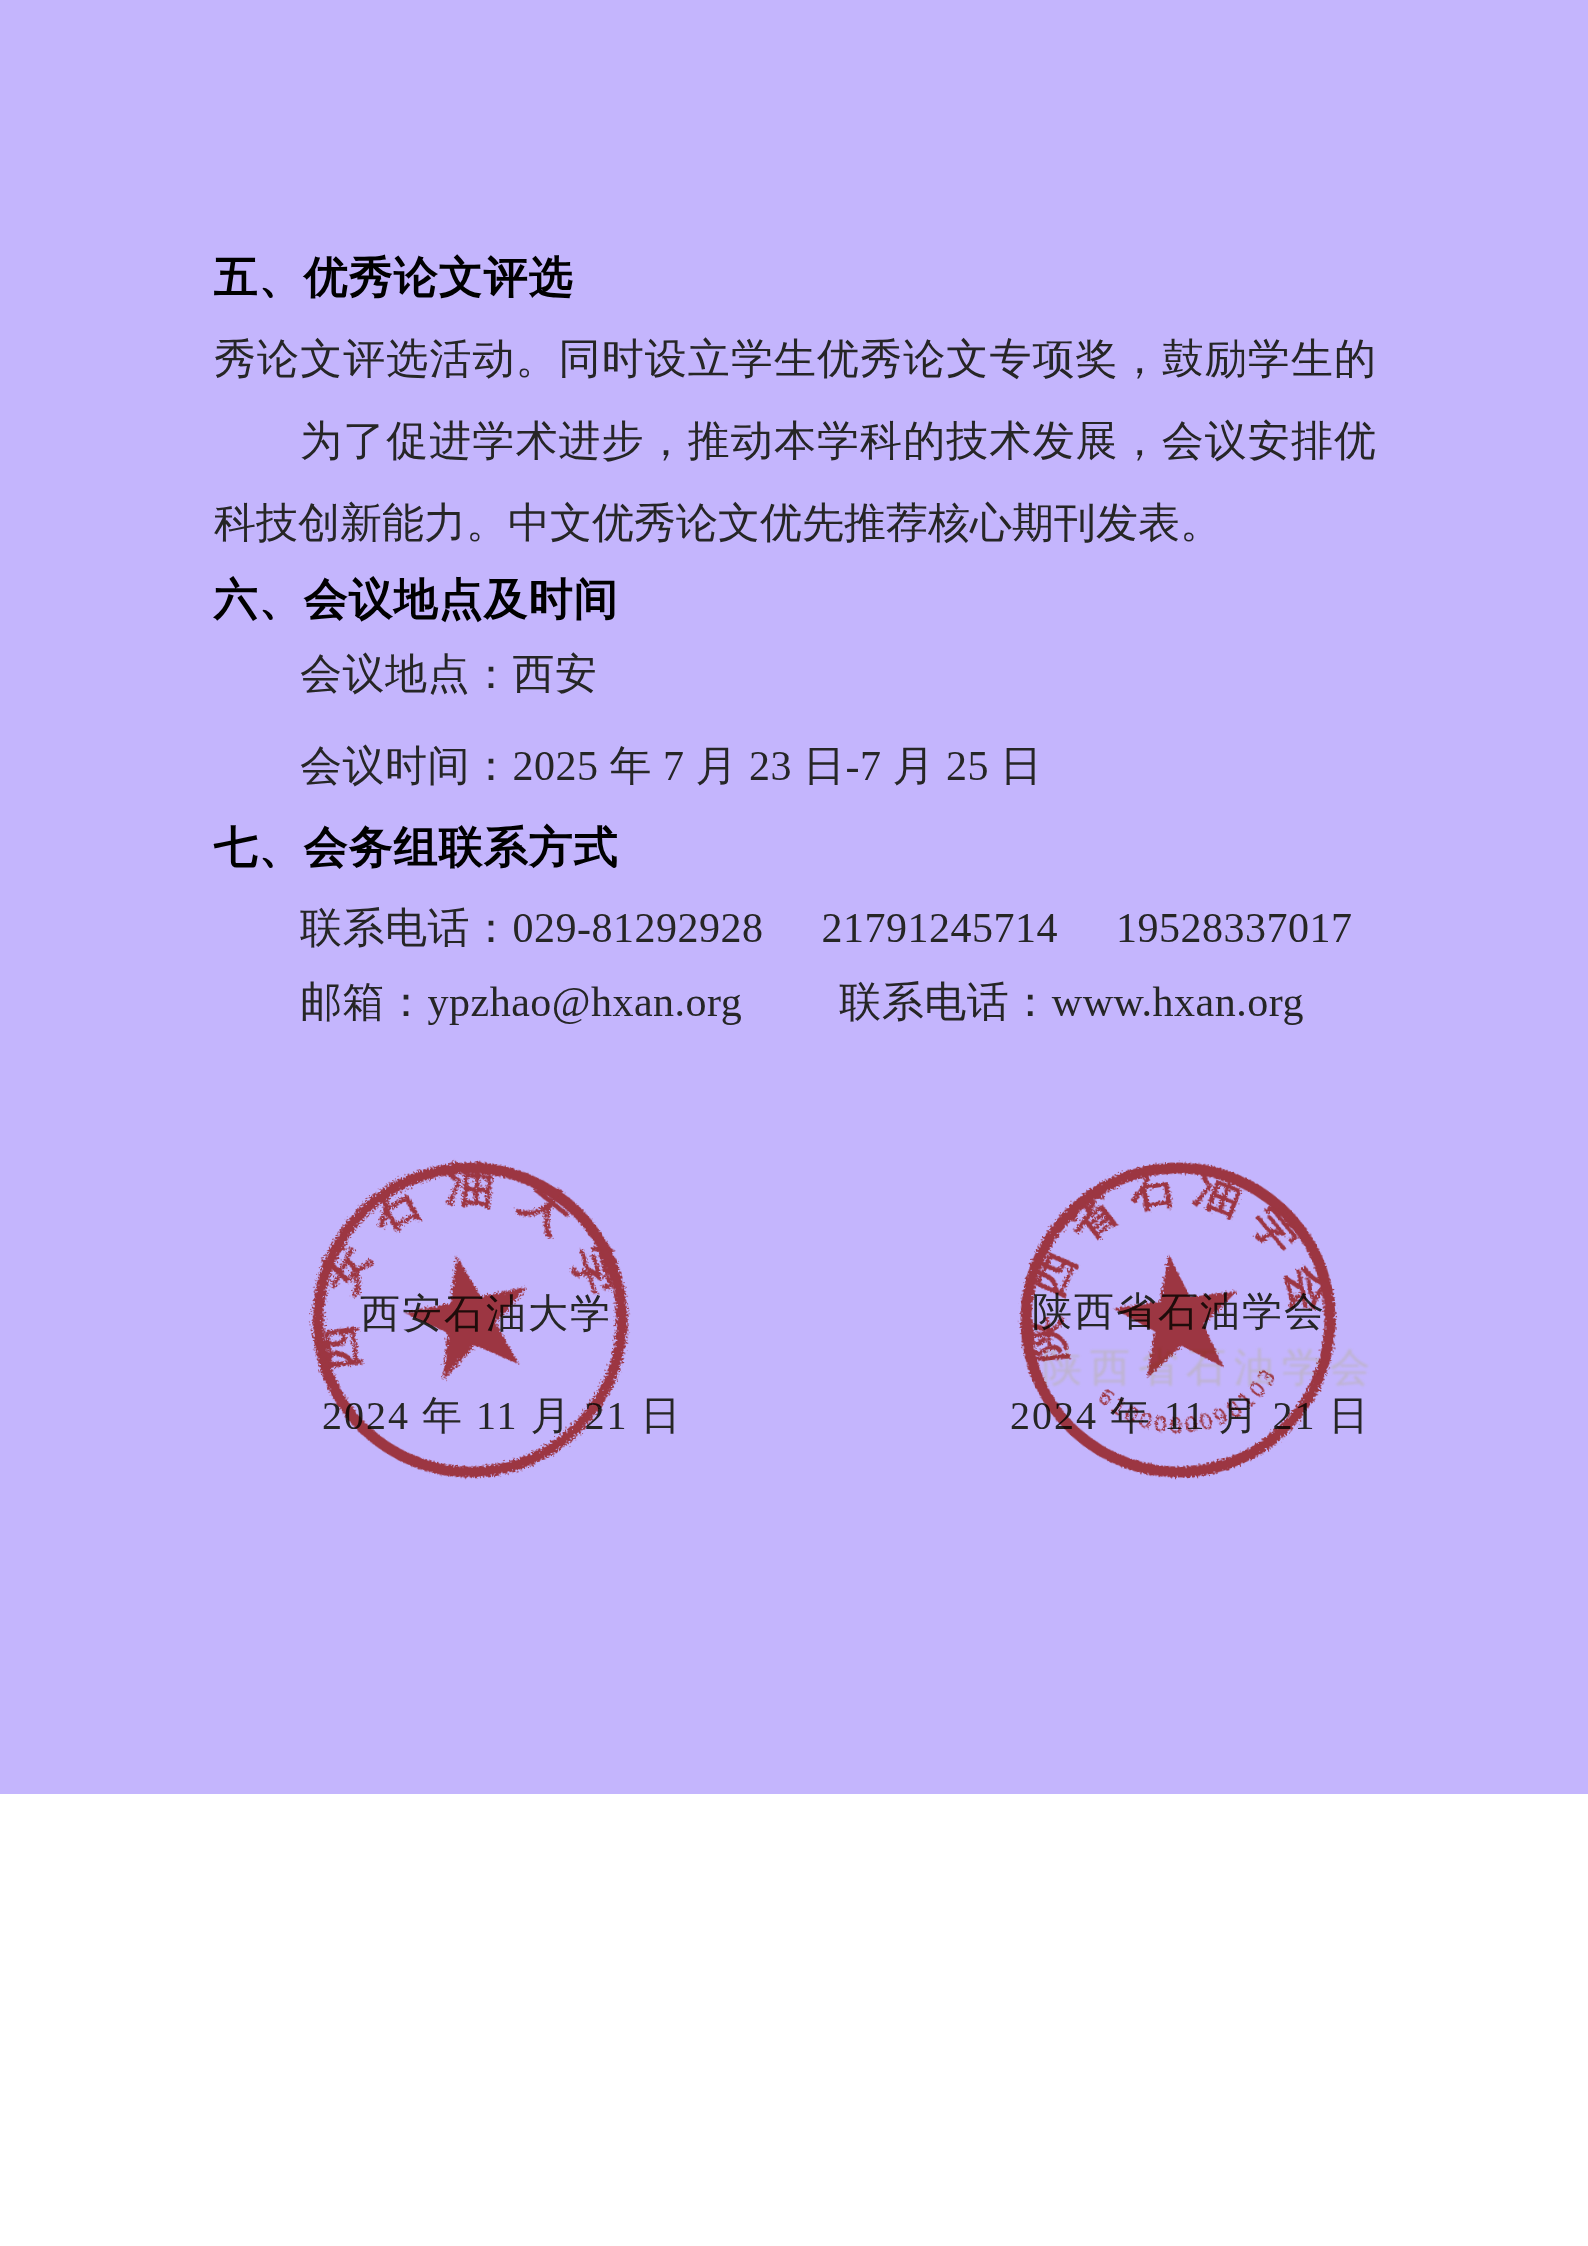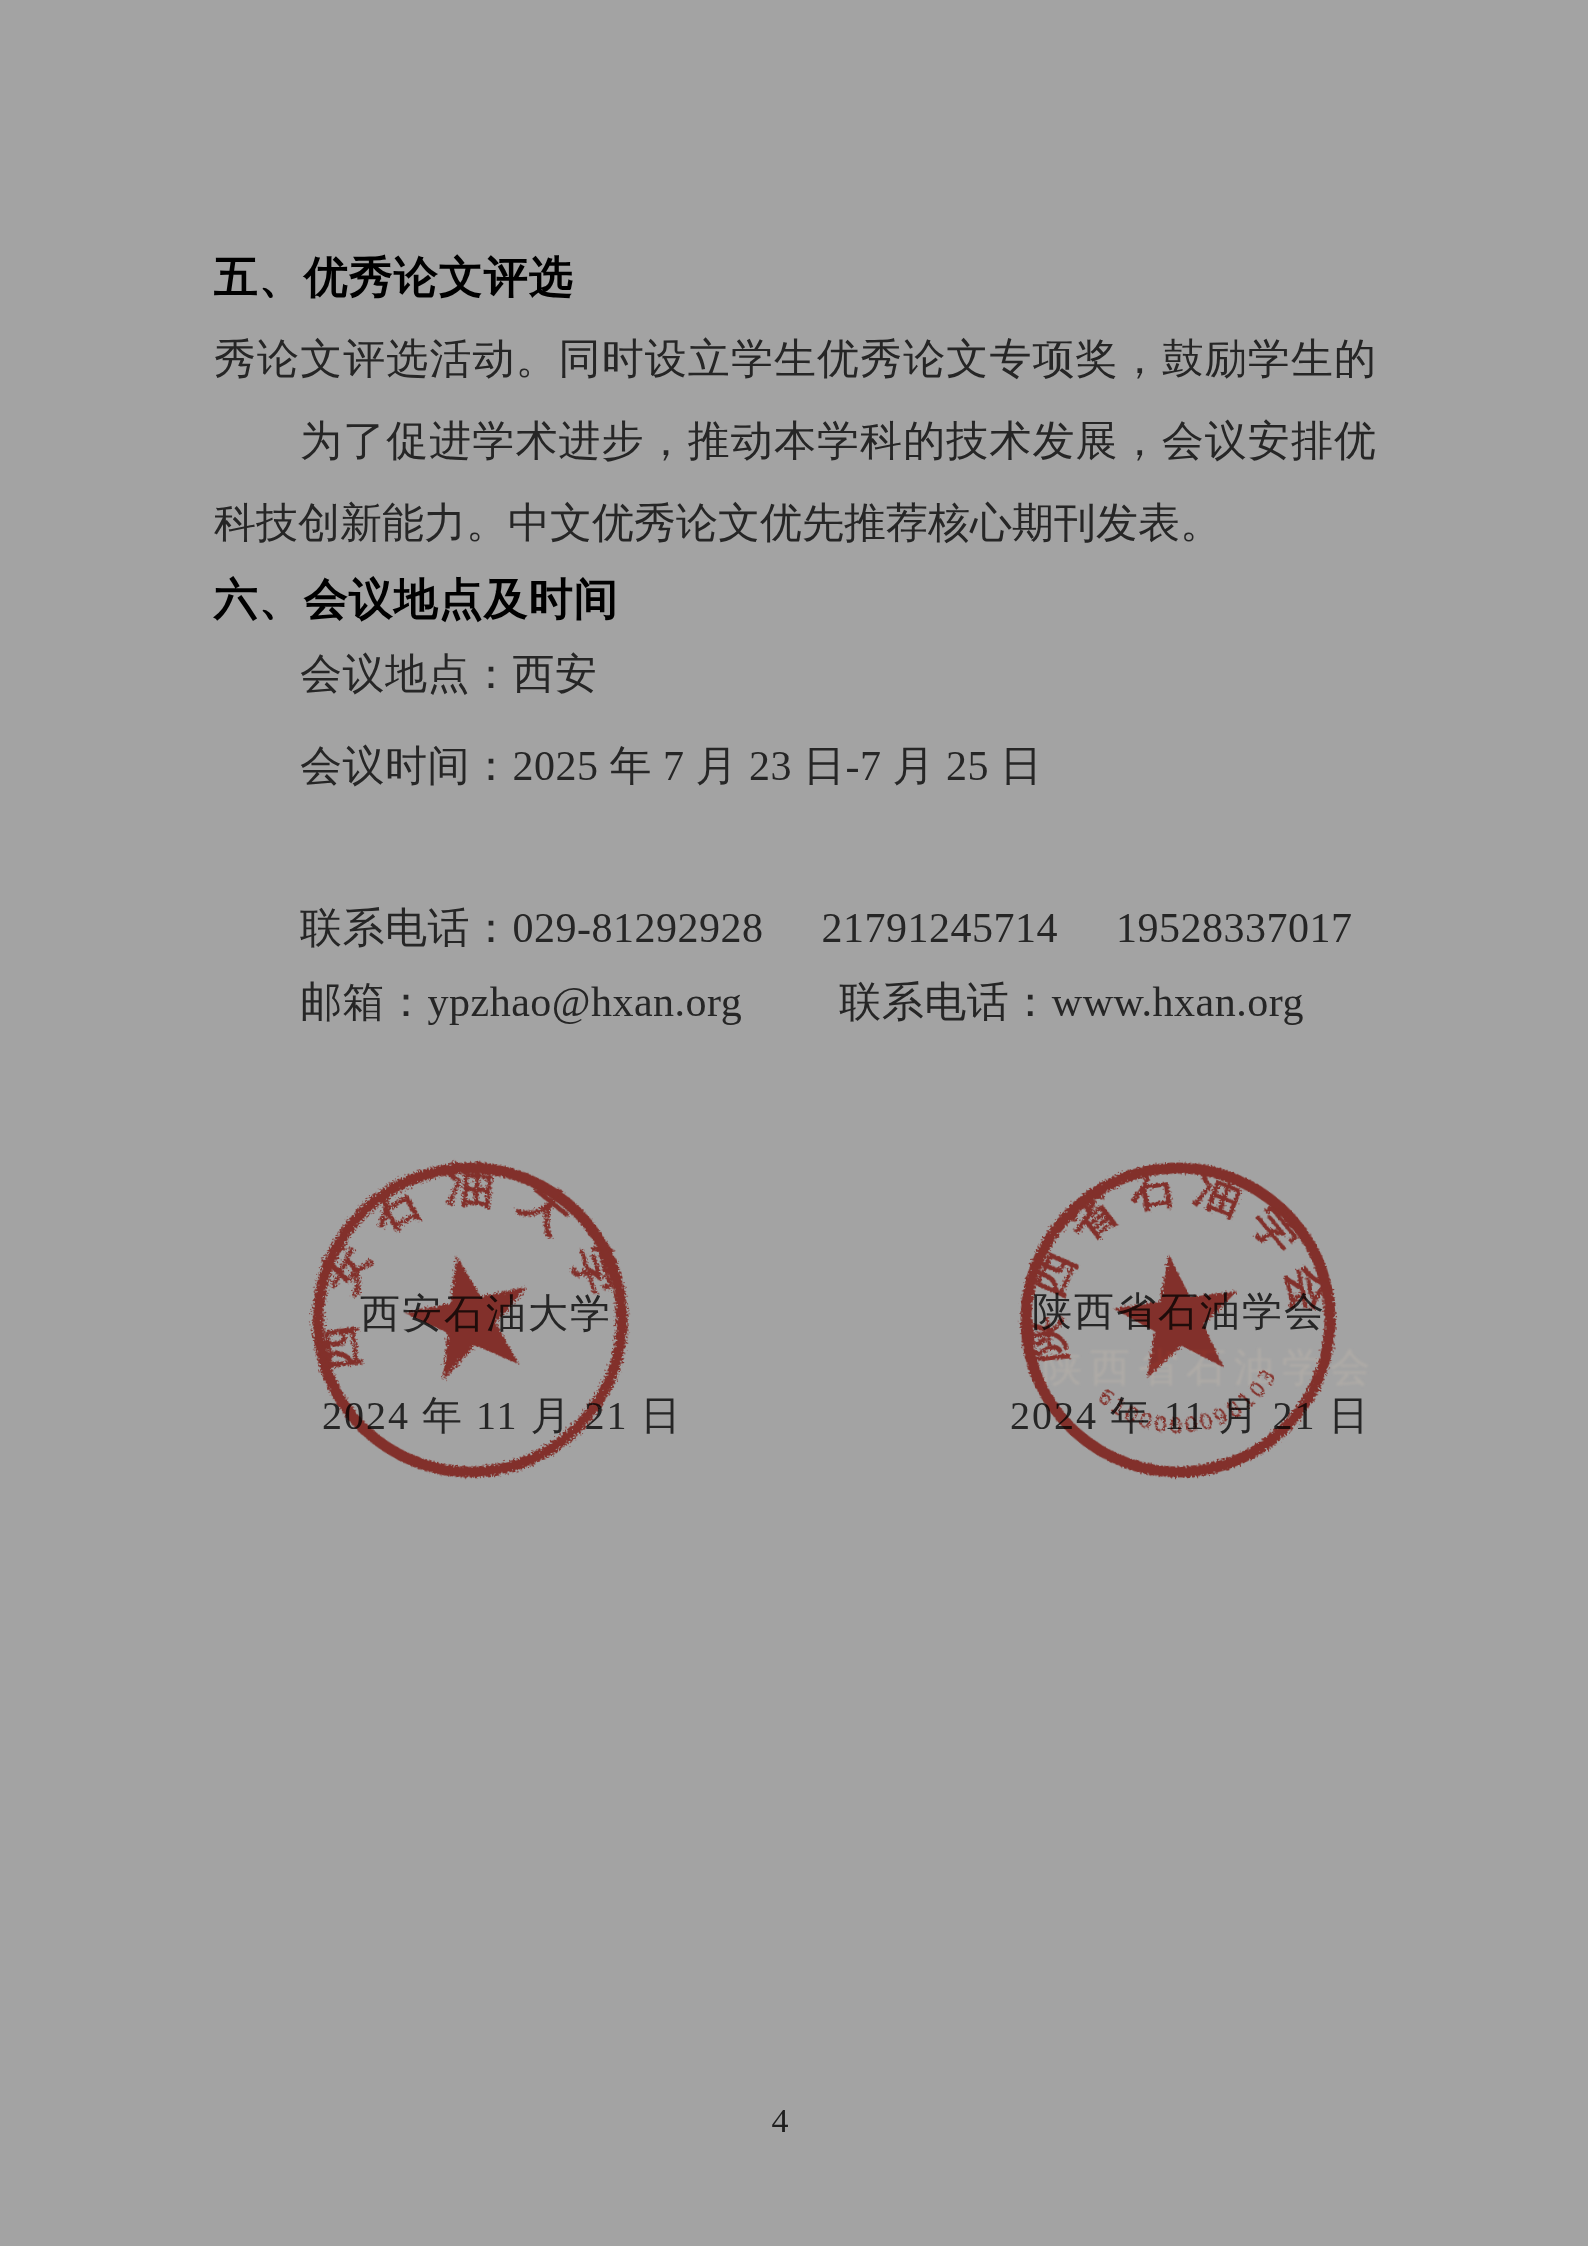--- a/index.html
+++ b/index.html
@@ -1,20 +1,20 @@
 <!DOCTYPE html>
 <html><head>
 <meta charset="utf-8">
 <style>
   html,body{margin:0;padding:0;background:#ffffff;}
   .page{
     position:relative;
     width:1588px;
-    height:2246px;
-    background:#a3a3a3;
+    height:1794px;
+    background:#c4b5fd;
     font-family:"Liberation Serif", serif;
     color:#262626;
     overflow:hidden;
   }
   .abs{position:absolute;}
   .heading{
     font-family:"Liberation Sans", sans-serif;
     font-weight:700;
     color:#000;
     font-size:44px;
@@ -78,20 +78,21 @@
     <div class="para-line stretch indent">为了促进学术进步，推动本学科的技术发展，会议安排优</div>
     <div class="para-line">科技创新能力。中文优秀论文优先推荐核心期刊发表。</div>
   </div>
 
   <div class="abs bodyline" style="left:300px;top:646px;">会议地点：西安</div>
 
   <div class="abs heading" style="left:214px;top:570px;">六、会议地点及时间</div>
 
   <div class="abs bodyline" style="left:300px;top:738px;">会议时间：2025 年 7 月 23 日-7 月 25 日</div>
 
+  <div class="abs heading" style="left:214px;top:818px;">七、会务组联系方式</div>
 
   <div class="abs bodyline" style="left:300px;top:900px;">
     <span>联系电话：</span><span class="contact-gap">029-81292928</span><span class="contact-gap">21791245714</span><span>19528337017</span>
   </div>
 
   <div class="abs bodyline" style="left:300px;top:974px;">
     <span>邮箱：</span><span class="wide-gap">ypzhao@hxan.org</span><span>联系电话：</span><span>www.hxan.org</span>
   </div>
 
   <div class="abs sig-text" style="left:360px;top:1286px;">西安石油大学</div>

